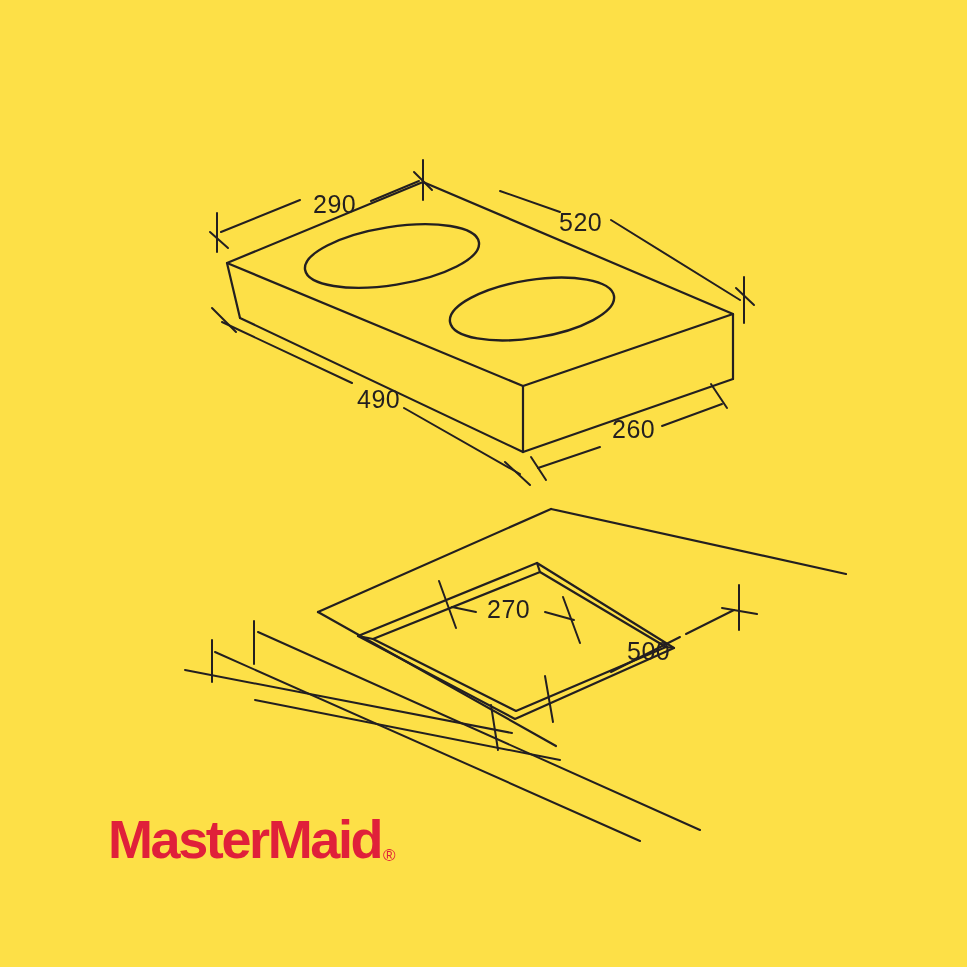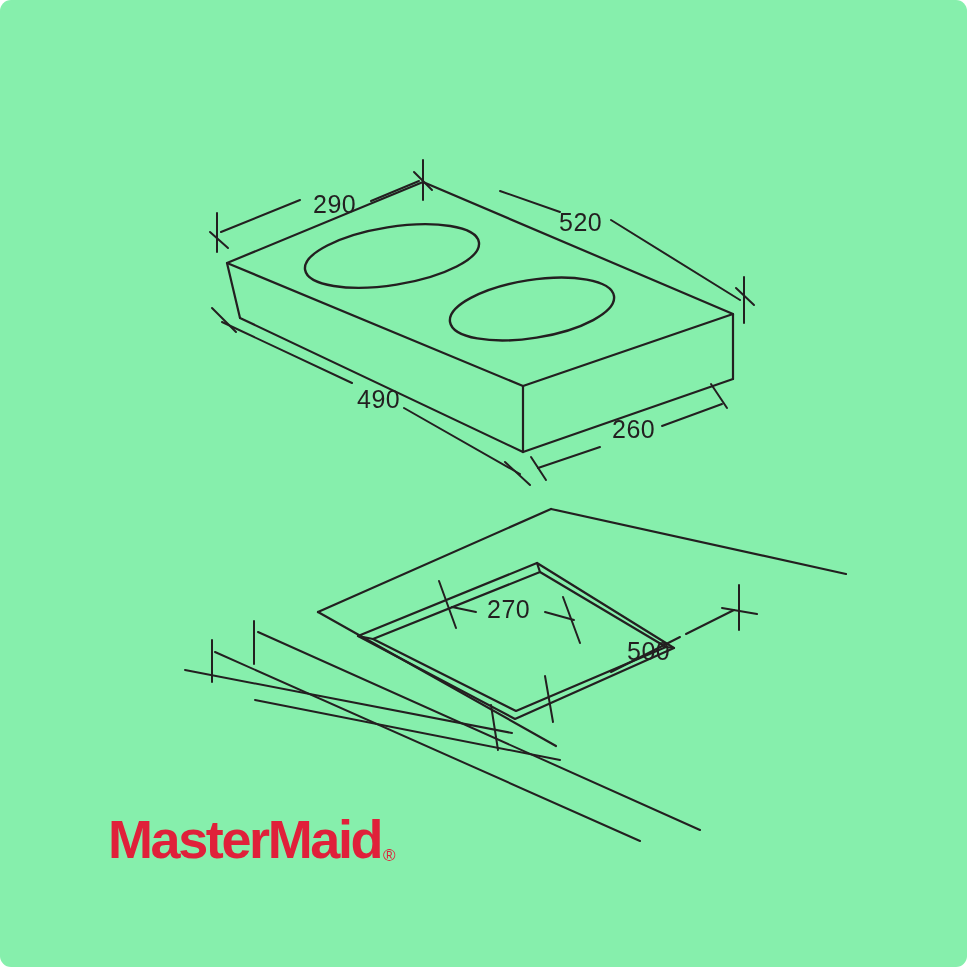--- a/index.html
+++ b/index.html
@@ -10,22 +10,21 @@
   body {
     width: 967px;
     height: 967px;
     font-family: "Liberation Sans", sans-serif;
     overflow: hidden;
   }
   #sheet {
     position: relative;
     width: 967px;
     height: 967px;
-    background: #86efac;
-    border-radius: 11px;
+    background: #fde047;
   }
   #drawing {
     position: absolute;
     left: 0;
     top: 0;
     width: 967px;
     height: 967px;
   }
   .ln {
     stroke: #231f20;

